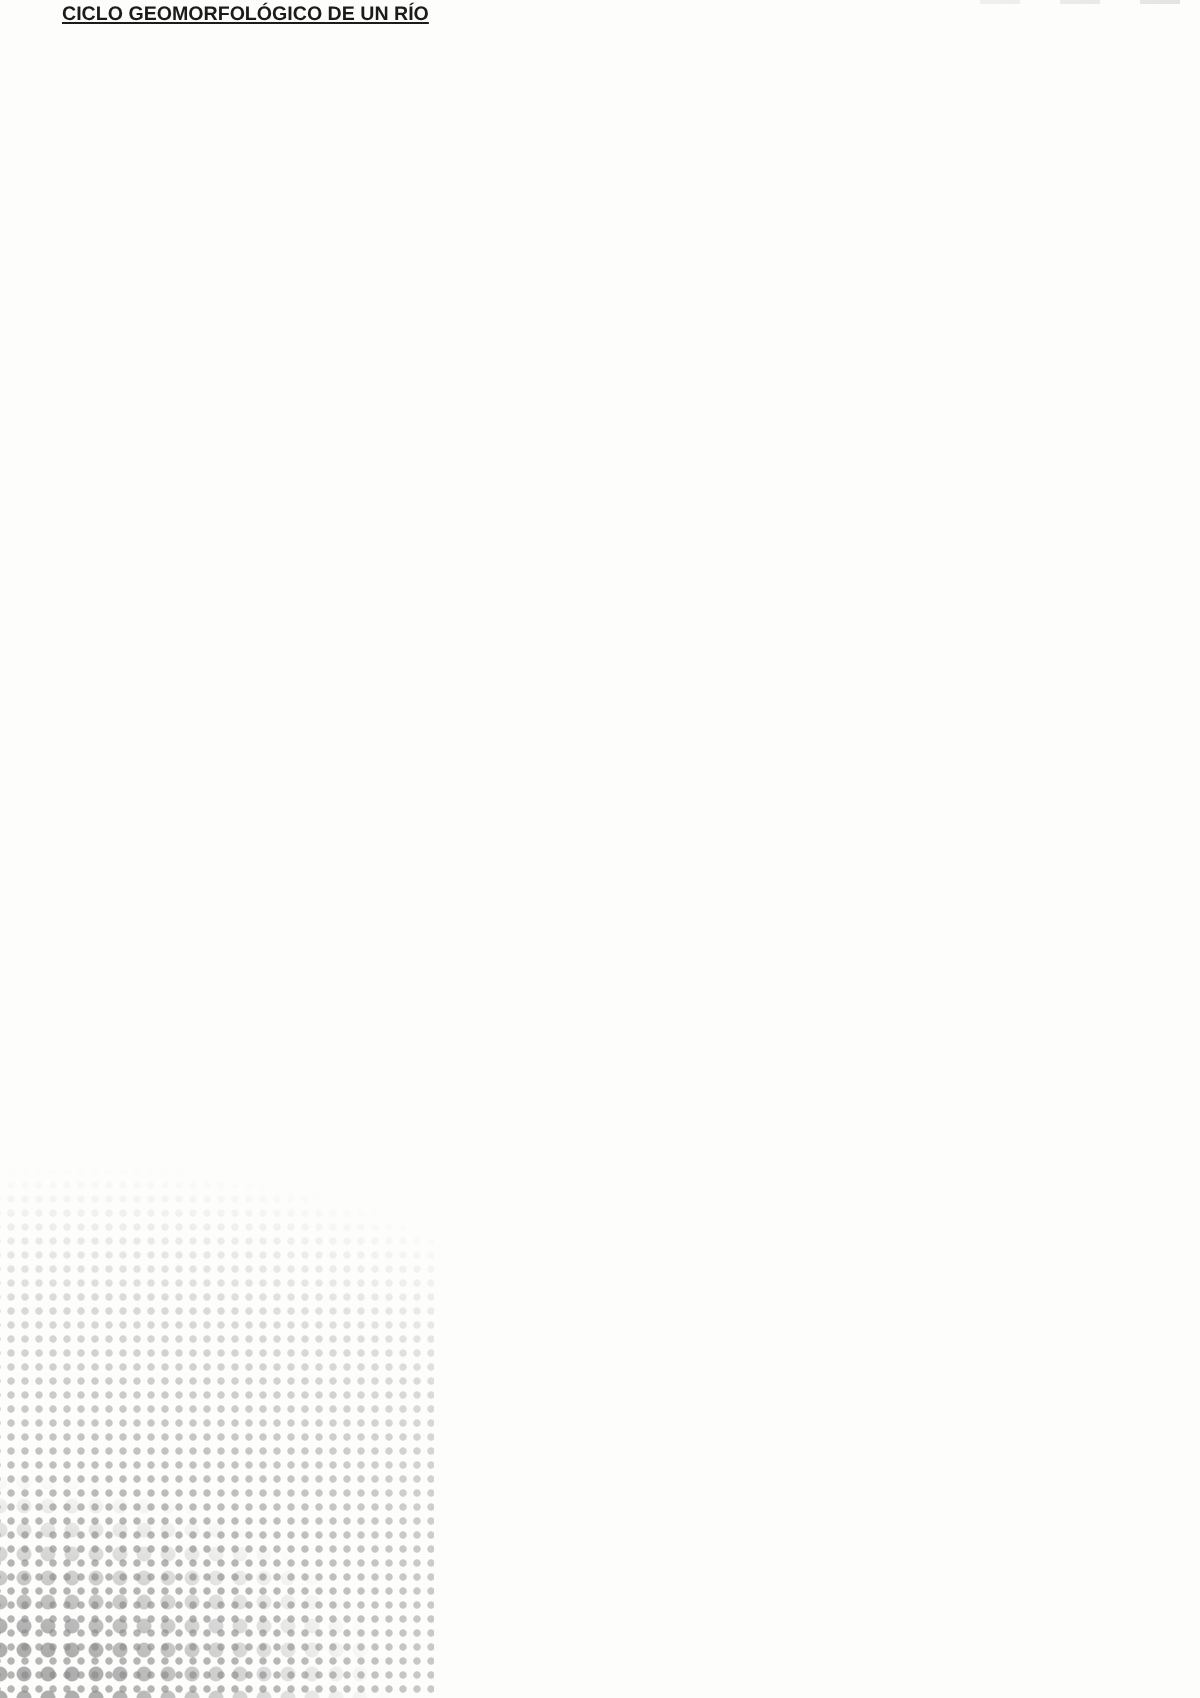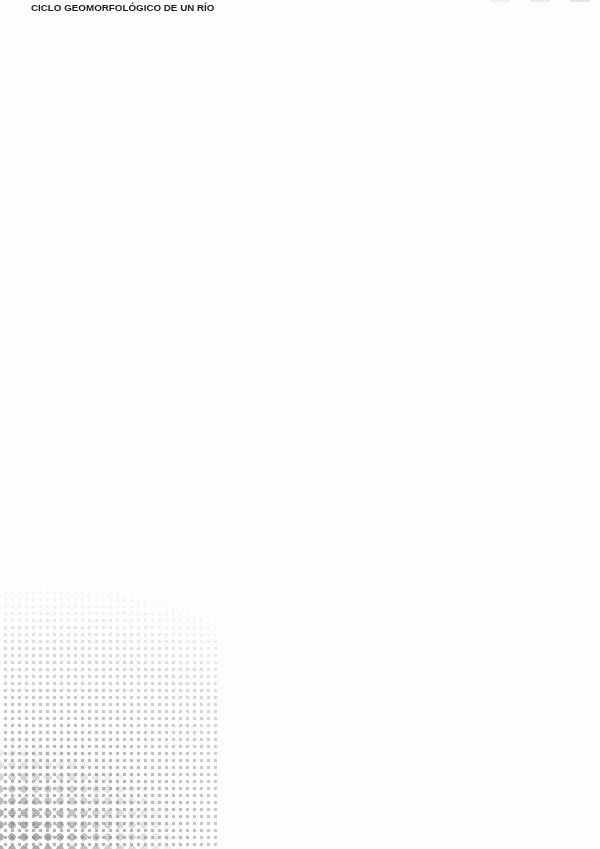--- a/index.html
+++ b/index.html
@@ -54,21 +54,21 @@
   }
   .entry {
     display: flex;
     align-items: baseline;
     font-size: 9.8px;
     line-height: 11.6px;
     font-weight: bold;
     white-space: nowrap;
   }
   .entry.lvl1 { padding-left: 29px; }
-  .entry .label { flex: 0 0 auto; }
+  .entry .label { flex: 0 0 auto; text-decoration: underline; }
   .entry .leader {
     flex: 1 1 auto;
     overflow: hidden;
     letter-spacing: 1.1px;
     margin: 0 1px 0 2px;
     color: #222;
   }
   .entry .page {
     flex: 0 0 auto;
     text-align: right;

